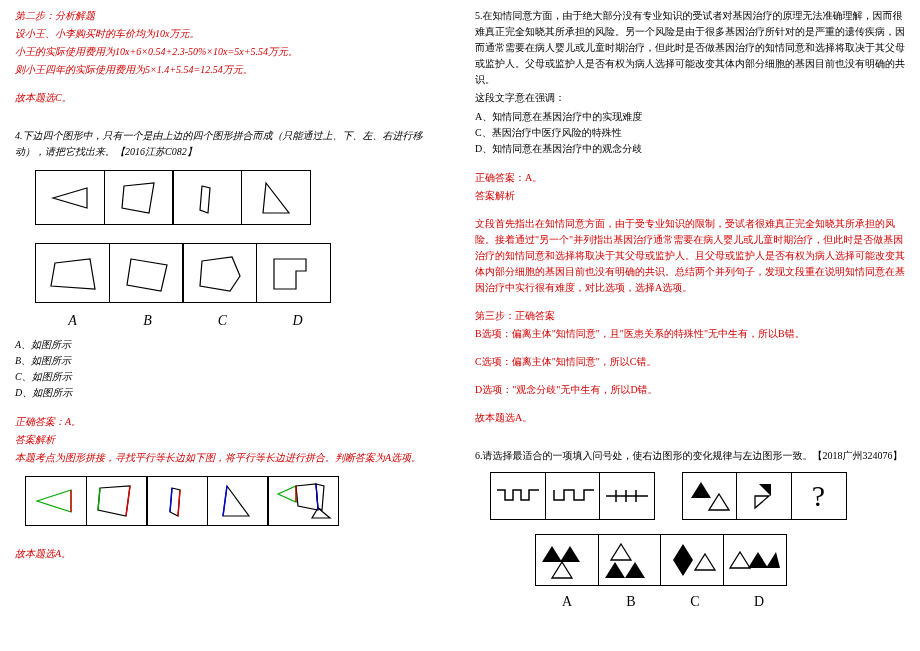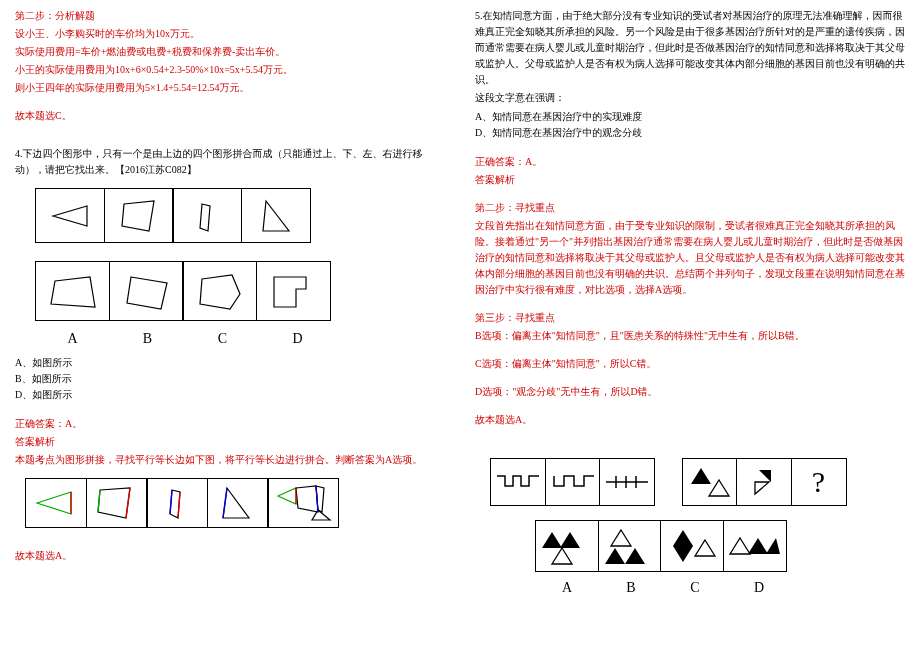--- a/index.html
+++ b/index.html
@@ -1,18 +1,18 @@
 <!DOCTYPE html>
 <html><head>
   <meta charset="utf-8">
   <style>
     * { margin: 0; padding: 0; box-sizing: border-box; }
     body { font-family: "SimSun", serif; font-size: 10px; background: #fff; width: 920px; height: 651px; display: flex; }
     .col { padding: 8px 15px; flex: 1; }
-    .col-left { border-right: none; }
+    .col-left { border-right: none; font-style: italic; }
     p { line-height: 1.6; margin-bottom: 2px; }
     .red { color: #d00000; }
     .black { color: #000; }
     .img-row { display: flex; gap: 0; margin: 10px 0; }
     .box { border: 1.5px solid #000; width: 70px; height: 55px; display: flex; align-items: center; justify-content: center; margin-right: -1.5px; }
     .box.wide { width: 75px; height: 60px; }
     .labels { display: flex; margin: 3px 0 8px 0; }
     .lbl { width: 75px; text-align: center; font-family: "Times New Roman"; font-size: 14px; }
     .options { margin: 3px 0; }
     .options p { margin-bottom: 0; }
@@ -21,21 +21,20 @@
     .q6row1 { display: flex; margin: 8px 0; align-items: center; }
     .q6box { border: 1.5px solid #000; width: 56px; height: 48px; display: flex; align-items: center; justify-content: center; margin-right: -1.5px; background: #fff; }
     .q6gap { width: 28px; }
   </style>
 </head>
 <body>
 
 <div class="col col-left">
   <p class="red">第二步：分析解题</p>
   <p class="red">设小王、小李购买时的车价均为10x万元。</p>
-  <p class="red">实际使用费用=车价+燃油费或电费+税费和保养费-卖出车价。</p>
   <p class="red">小王的实际使用费用为10x+6×0.54+2.3-50%×10x=5x+5.54万元。</p>
   <p class="red">则小王四年的实际使用费用为5×1.4+5.54=12.54万元。</p>
   <div class="spacer"></div>
   <p class="red">故本题选C。</p>
   <div class="spacer"></div>
   <div class="spacer"></div>
   <p class="black">4.下边四个图形中，只有一个是由上边的四个图形拼合而成（只能通过上、下、左、右进行移动），请把它找出来。【2016江苏C082】</p>
 
   <div class="img-row" style="margin-left:20px;">
     <div class="box">
@@ -85,20 +84,21 @@
   <div class="labels" style="margin-left:20px;">
     <div class="lbl">A</div>
     <div class="lbl">B</div>
     <div class="lbl">C</div>
     <div class="lbl">D</div>
   </div>
 
   <div class="options">
     <p class="black">A、如图所示</p>
     <p class="black">B、如图所示</p>
+    <p class="black">C、如图所示</p>
     <p class="black">D、如图所示</p>
   </div>
   <div class="spacer"></div>
   <p class="red">正确答案：A。</p>
   <p class="red">答案解析</p>
   <p class="red">本题考点为图形拼接，寻找平行等长边如下图，将平行等长边进行拼合。判断答案为A选项。</p>
 
   <div class="img-row" style="margin-left:10px;">
     <div class="box" style="width:62px;height:50px;">
       <svg width="50" height="38">
@@ -139,39 +139,40 @@
   </div>
   <div class="spacer"></div>
   <p class="red">故本题选A。</p>
 </div>
 
 <div class="col">
   <p class="black">5.在知情同意方面，由于绝大部分没有专业知识的受试者对基因治疗的原理无法准确理解，因而很难真正完全知晓其所承担的风险。另一个风险是由于很多基因治疗所针对的是严重的遗传疾病，因而通常需要在病人婴儿或儿童时期治疗，但此时是否做基因治疗的知情同意和选择将取决于其父母或监护人。父母或监护人是否有权为病人选择可能改变其体内部分细胞的基因目前也没有明确的共识。</p>
   <p class="black">这段文字意在强调：</p>
   <div class="options">
     <p class="black">A、知情同意在基因治疗中的实现难度</p>
+    <p class="black">C、基因治疗中医疗风险的特殊性</p>
     <p class="black">D、知情同意在基因治疗中的观念分歧</p>
   </div>
   <div class="spacer"></div>
   <p class="red">正确答案：A。</p>
   <p class="red">答案解析</p>
   <div class="spacer"></div>
-  <p class="red">第二步：寻找重点</p>
   <p class="red">文段首先指出在知情同意方面，由于受专业知识的限制，受试者很难真正完全知晓其所承担的风险。接着通过"另一个"并列指出基因治疗通常需要在病人婴儿或儿童时期治疗，但此时是否做基因治疗的知情同意和选择将取决于其父母或监护人。且父母或监护人是否有权为病人选择可能改变其体内部分细胞的基因目前也没有明确的共识。总结两个并列句子，发现文段重在说明知情同意在基因治疗中实行很有难度，对比选项，选择A选项。</p>
   <div class="spacer"></div>
-  <p class="red">第三步：寻找重点</p>
+  <p class="red">第三步：正确答案</p>
   <p class="red">B选项：偏离主体"知情同意"，且"医患关系的特殊性"无中生有，所以B错。</p>
   <div class="spacer"></div>
   <p class="red">C选项：偏离主体"知情同意"，所以C错。</p>
   <div class="spacer"></div>
   <p class="red">D选项："观念分歧"无中生有，所以D错。</p>
   <div class="spacer"></div>
   <p class="red">故本题选A。</p>
   <div class="spacer"></div>
   <div class="spacer"></div>
+  <p class="black">6.请选择最适合的一项填入问号处，使右边图形的变化规律与左边图形一致。【2018广州324076】</p>
 
   <div class="q6row1" style="margin-left:15px;">
     <div class="q6box">
       <svg width="46" height="20">
           <path d="M2 4 L10 4 L10 14 L18 14 L18 4 L26 4 L26 14 L34 14 L34 4 L44 4" fill="none" stroke="#000" stroke-width="1.5"></path>
         </svg>
     </div>
     <div class="q6box">
       <svg width="46" height="20">
           <path d="M4 4 L4 14 L14 14 L14 4 L24 4 L24 14 L34 14 L34 4 L44 4" fill="none" stroke="#000" stroke-width="1.5"></path>

